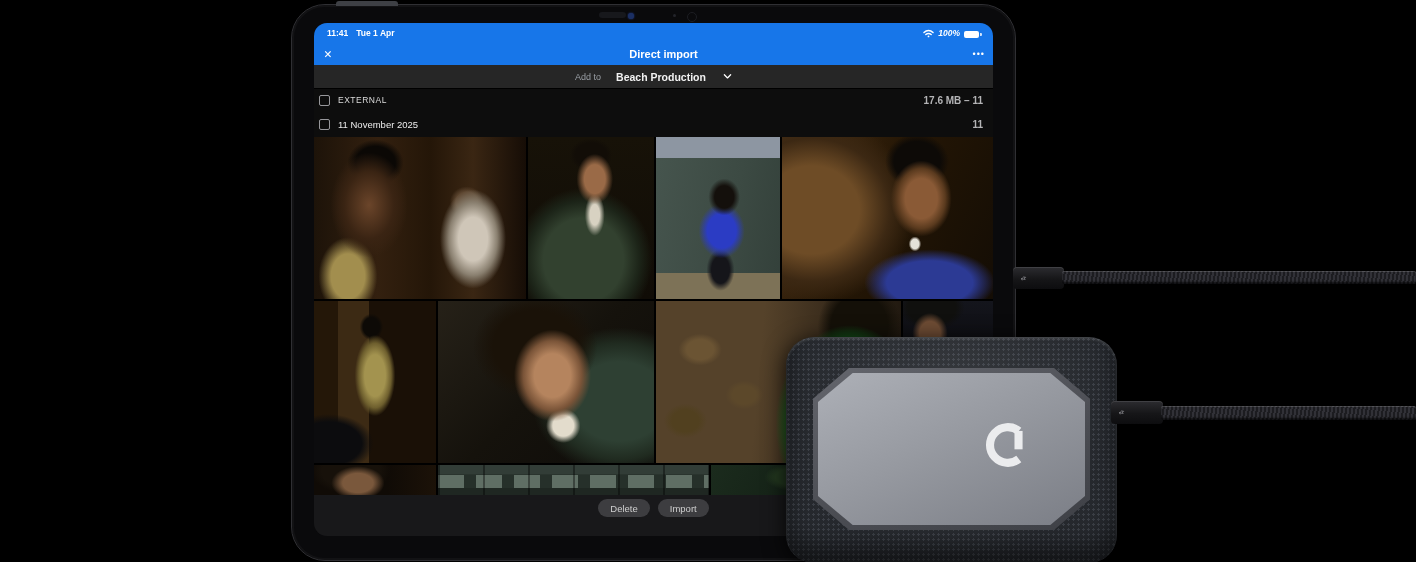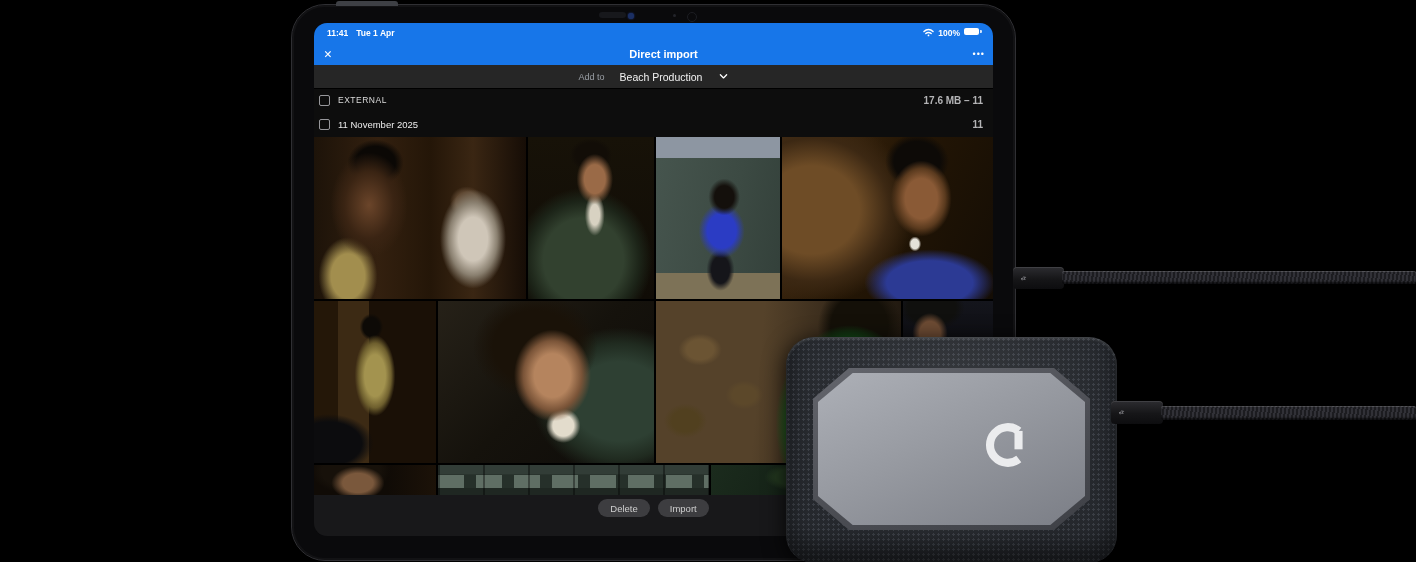--- a/index.html
+++ b/index.html
@@ -17,35 +17,35 @@
   .cam-dot-sm{position:absolute;left:381px;top:9px;width:3px;height:3px;border-radius:50%;background:#23242a;}
   .cam-ring{position:absolute;left:395px;top:7px;width:8px;height:8px;border-radius:50%;border:1px solid #1c1d22;}
 
   .screen{position:absolute;left:22px;top:18px;width:679px;height:513px;border-radius:13px;overflow:hidden;
           background:#0d0d0d;display:flex;flex-direction:column;}
 
   
   .statusbar{height:19px;background:#1776e9;display:flex;align-items:center;justify-content:space-between;
              padding:0 14px 0 13px;color:#fff;font-size:8.5px;flex:0 0 auto;}
   .sb-left{display:flex;gap:8px;align-items:center;font-weight:bold;}
-  .sb-right{display:flex;gap:4px;align-items:flex-start;font-weight:bold;}
+  .sb-right{display:flex;gap:4px;align-items:flex-end;font-weight:bold;font-style:italic;}
   .wifi-svg{width:11px;height:9px;display:block;}
   .battery{width:15px;height:7px;border-radius:2px;background:#fff;position:relative;}
   .battery:after{content:"";position:absolute;right:-2.5px;top:2px;width:2px;height:3px;background:rgba(255,255,255,.8);border-radius:0 1px 1px 0;}
 
   .appbar{height:23px;background:#1776e9;display:flex;align-items:center;color:#fff;flex:0 0 auto;position:relative;}
   .close-btn{position:absolute;left:5px;top:0;height:23px;width:18px;font-size:10.5px;color:#fff;display:flex;align-items:center;justify-content:center;}
   .appbar-title{flex:1;text-align:center;font-size:11px;font-weight:bold;padding-left:20px;}
   .more-btn{position:absolute;right:8px;top:0;height:23px;font-size:9px;letter-spacing:1px;color:#fff;display:flex;align-items:center;}
 
   
   .addto{height:23px;background:#262626;display:flex;align-items:center;justify-content:center;gap:15px;
          flex:0 0 auto;border-bottom:1px solid #000;}
   .addto-label{color:#9a9fa5;font-size:9px;}
-  .addto-value{color:#f2f2f2;font-size:10.5px;font-weight:normal;}
+  .addto-value{color:#f2f2f2;font-size:10.5px;font-weight:bold;}
   .chev{width:9px;height:9px;display:block;margin-left:2px;}
 
   
   .secrow{display:flex;align-items:center;padding:0 10px 0 5px;background:#0d0d0d;flex:0 0 auto;}
   .secrow.ext{height:22px;}
   .secrow.date{height:26px;}
   .cbx{width:9px;height:9px;border:1.2px solid #97979b;border-radius:2px;margin-right:8px;flex:0 0 auto;background:transparent;}
   .seclabel{color:#dcdcdc;font-size:8.5px;letter-spacing:.5px;}
   .secrow.date .seclabel{font-size:9.5px;letter-spacing:0;color:#ececec;}
   .meta{margin-left:auto;color:#b4b4b6;font-size:10px;font-weight:bold;}

